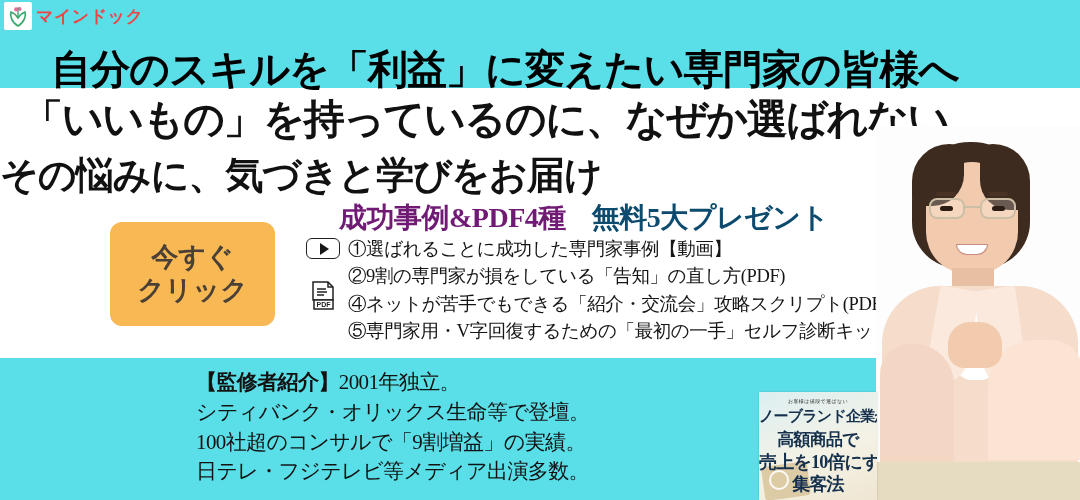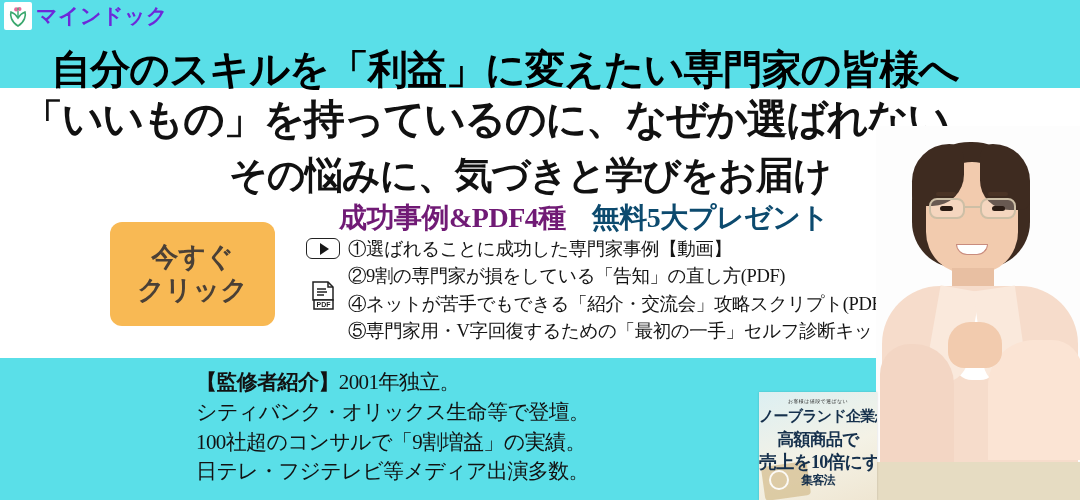--- a/index.html
+++ b/index.html
@@ -51,23 +51,23 @@
   .logo-mark {
     width: 28px; height: 28px;
     background: #ffffff;
     border-radius: 2px;
     display: flex;
     align-items: center;
     justify-content: center;
   }
   .logo-text {
     font-family: "Liberation Sans", "DejaVu Sans", sans-serif;
-    font-size: 21px;
-    font-weight: 700;
-    color: #6d28d9;
+    font-size: 17px;
+    font-weight: 700;
+    color: #ef4444;
     letter-spacing: 0.5px;
     white-space: nowrap;
   }
 
   
   .headline-1 {
     position: absolute;
     left: 0; top: 42px;
     width: 1010px;
     text-align: center;
@@ -87,21 +87,20 @@
     font-weight: 700;
     color: #111111;
     letter-spacing: -1.5px;
     white-space: nowrap;
     z-index: 6;
   }
   .headline-3 {
     position: absolute;
     left: 0; top: 150px;
     width: 1060px;
-    text-align: center;
     font-size: 38px;
     font-weight: 700;
     color: #111111;
     letter-spacing: -1px;
     white-space: nowrap;
     z-index: 6;
   }
 
   
   .offer-line {
@@ -377,21 +376,21 @@
     width: 118px;
     text-align: center;
     font-weight: 700;
     color: #15304C;
     white-space: nowrap;
     letter-spacing: -0.8px;
   }
   .book-l1 { top: 15px; font-size: 15px; }
   .book-l2 { top: 36px; font-size: 17px; }
   .book-l3 { top: 58px; font-size: 18px; }
-  .book-l4 { top: 80px; font-size: 12px; }
+  .book-l4 { top: 80px; font-size: 18px; }
   .book-deco {
     position: absolute;
     left: 4px; bottom: 2px;
     width: 46px; height: 34px;
     background: #D8C49A;
     border-radius: 4px;
     transform: rotate(-8deg);
     opacity: 0.85;
   }
   .book-deco2 {

